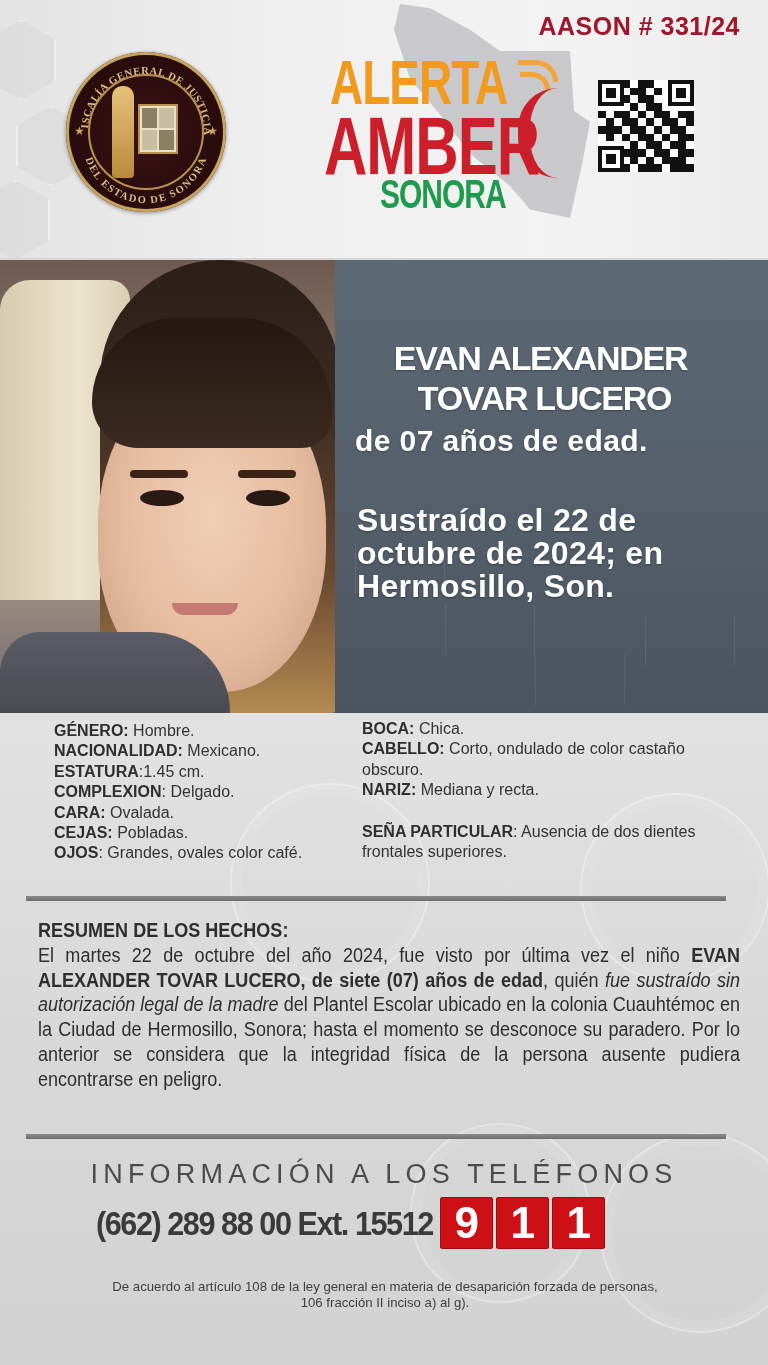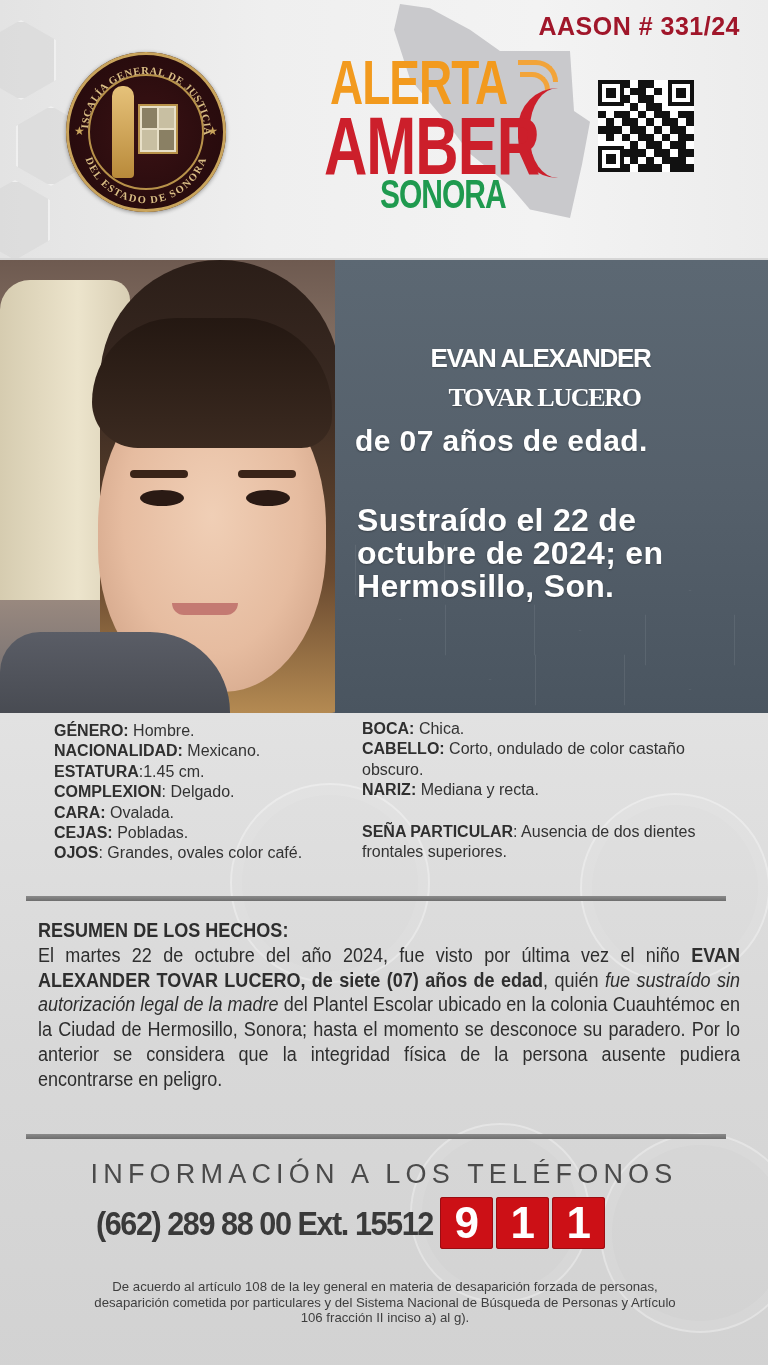--- a/index.html
+++ b/index.html
@@ -113,25 +113,25 @@
     background: linear-gradient(180deg, #5c6873 0%, #55606b 50%, #4a5560 100%);
     overflow: hidden;
   }
   .name-panel .hex-line {
     position: absolute; border: 1.5px solid rgba(255,255,255,0.08);
     width: 90px; height: 100px;
     clip-path: polygon(50% 0, 100% 25%, 100% 75%, 50% 100%, 0 75%, 0 25%);
   }
   .child-name {
     position: absolute; left: 0; top: 78px; width: 433px; text-align: center;
-    color: #fff; font-weight: bold; font-size: 26px; line-height: 40px; letter-spacing: -1.3px;
+    color: #fff; font-weight: bold; font-size: 34px; line-height: 40px; letter-spacing: -1.3px;
     text-shadow: 0 1px 2px rgba(0,0,0,0.3);
   }
   .child-name div:first-child { margin-left: -22px; }
-  .child-name div:last-child { margin-left: -14px; font-family: Liberation Serif, serif; }
+  .child-name div:last-child { margin-left: -14px; }
   .child-age {
     position: absolute; left: 20px; top: 164px; color: #fff; font-weight: bold;
     font-size: 30px; letter-spacing: 0.4px; text-shadow: 0 1px 2px rgba(0,0,0,0.3);
   }
   .abduction-info {
     position: absolute; left: 22px; top: 244px; color: #fff; font-weight: bold;
     font-size: 32px; line-height: 33px; letter-spacing: 0.3px; text-shadow: 0 1px 2px rgba(0,0,0,0.3);
   }
 
   
@@ -453,16 +453,15 @@
     <div class="phone-number">(662) 289 88 00 Ext. 15512</div>
     <div class="emergency">
       <div class="emergency-digit">9</div>
       <div class="emergency-digit">1</div>
       <div class="emergency-digit">1</div>
     </div>
   </div>
 
   <div class="legal">
     <div>De acuerdo al artículo 108 de la ley general en materia de desaparición forzada de personas,</div>
-    <div>desaparición cometida por particulares y del Sistema Nacional de Búsqueda de Personas y Artículo</div>
     <div>106 fracción II inciso a) al g).</div>
   </div>
 </div>
 
 </body></html>

